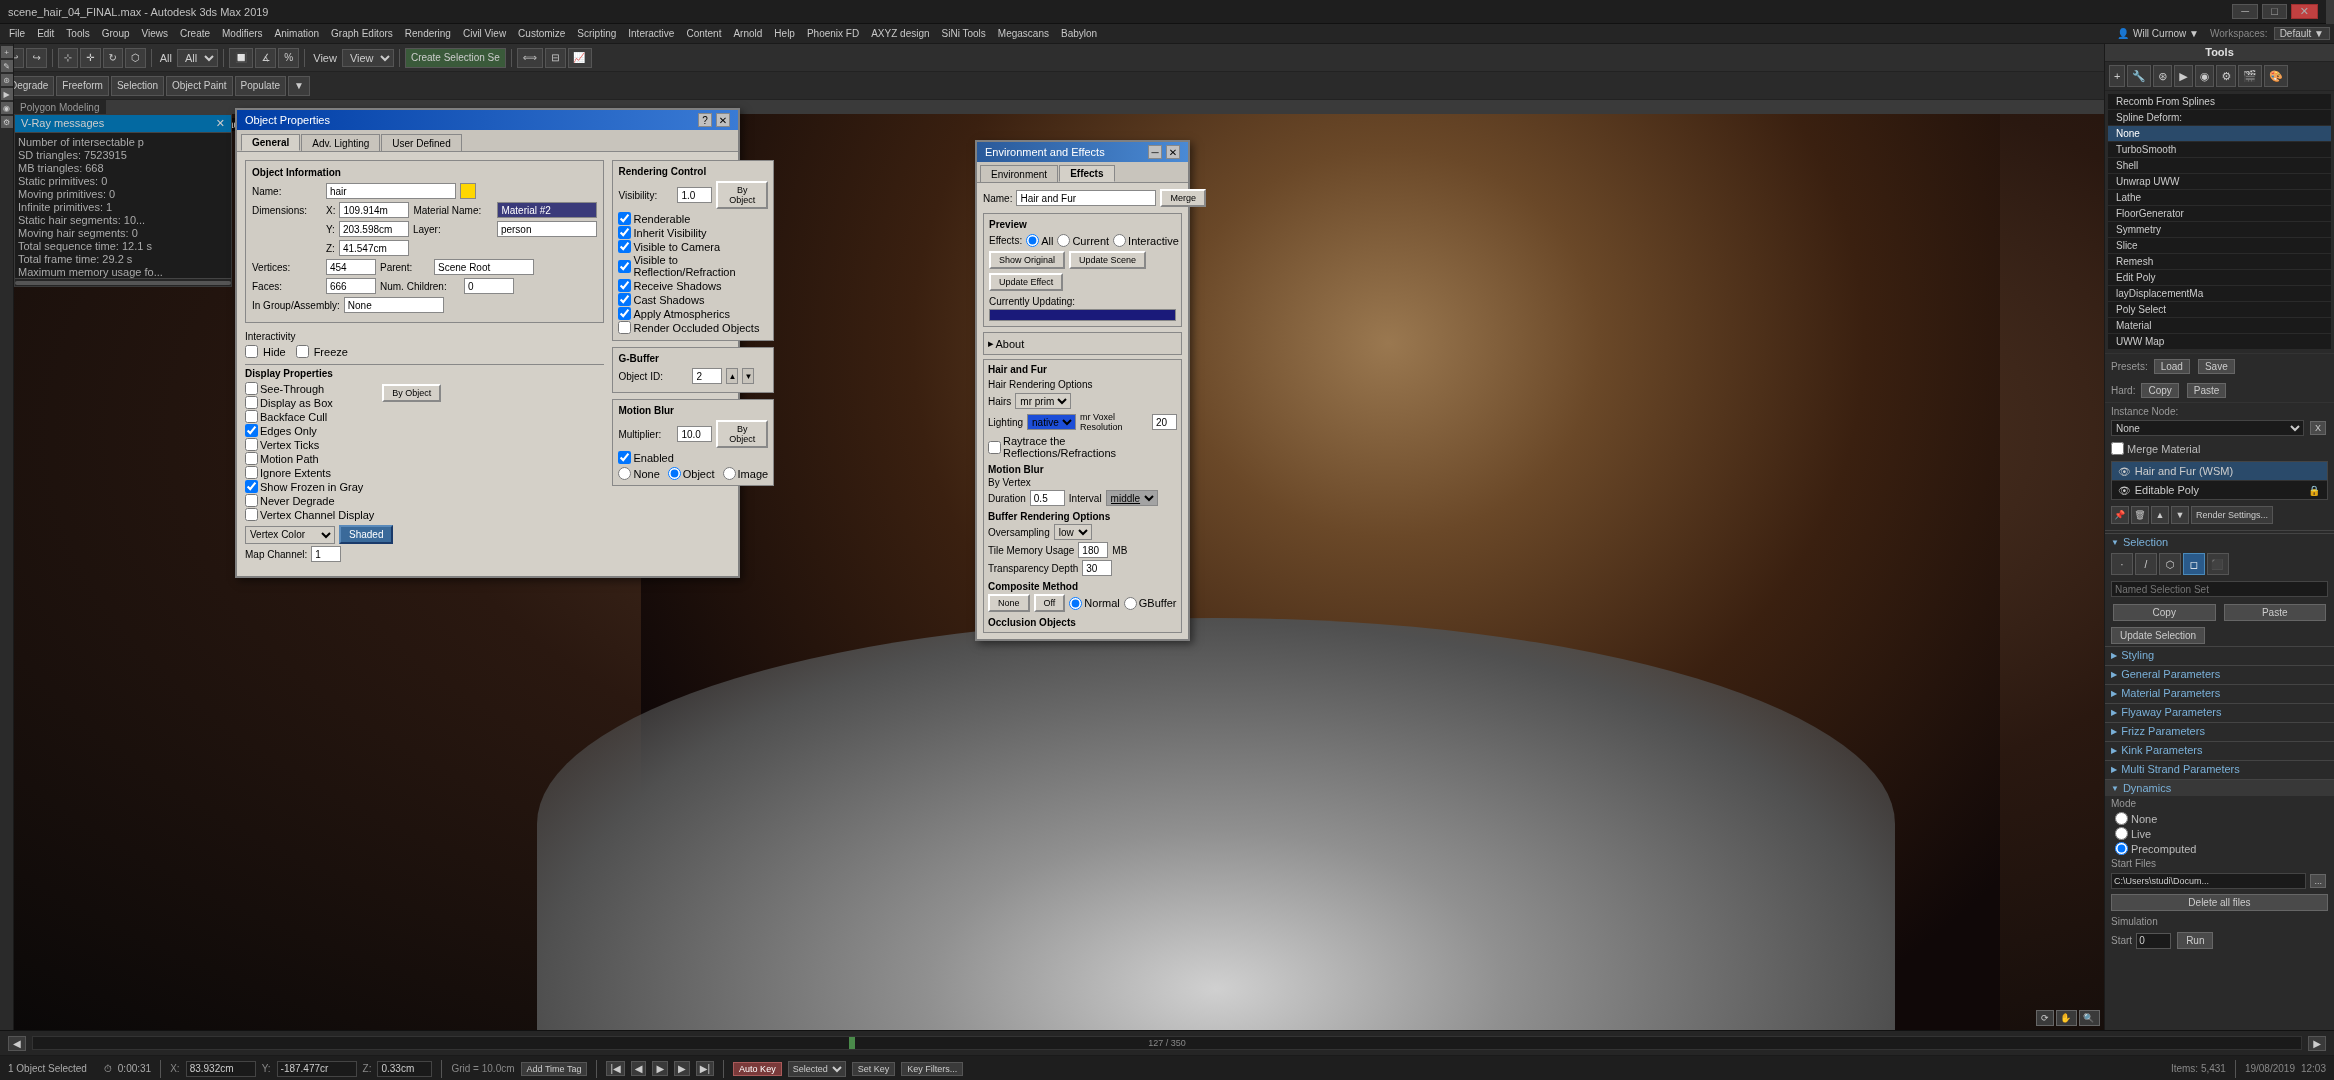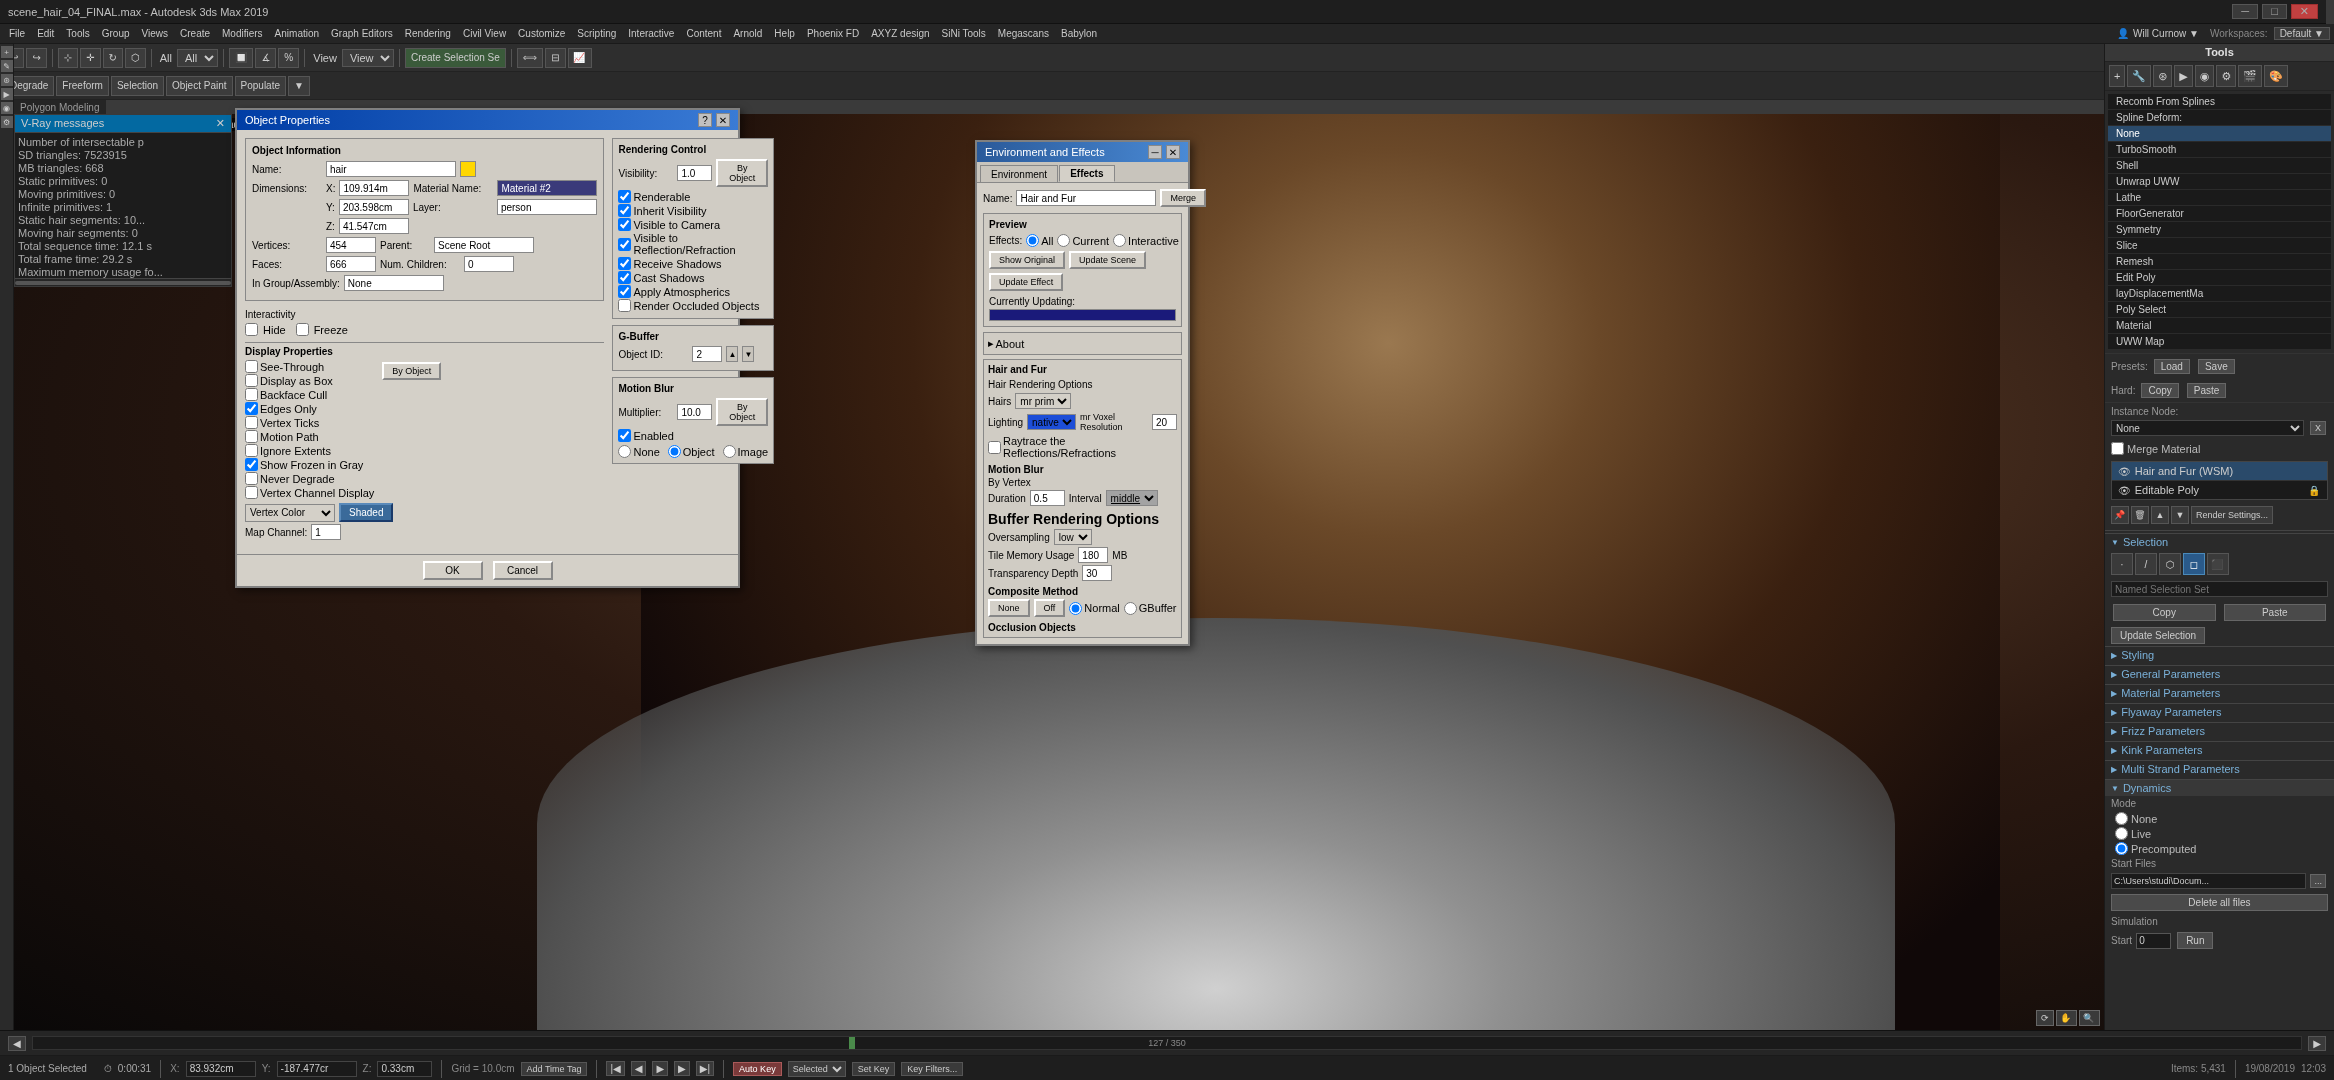--- a/index.html
+++ b/index.html
@@ -166,20 +166,25 @@
 
 <div class="dialog" style="left:235px;top:108px;width:505px;">
   <div class="dialog-title">
     <span>Object Properties</span>
     <div style="display:flex;gap:4px;align-items:center;">
       <span style="background:#c0c0c0;border:1px solid #888;color:#000;width:14px;height:14px;display:flex;align-items:center;justify-content:center;cursor:pointer;font-size:10px;">?</span>
       <span class="dialog-close">✕</span>
     </div>
   </div>
 
+  <div style="background:#c8c4bc;display:flex;gap:1px;padding:4px 4px 0;border-bottom:1px solid #888;">
+    <button class="dialog-tab active">General</button>
+    <button class="dialog-tab">Adv. Lighting</button>
+    <button class="dialog-tab">User Defined</button>
+  </div>
 
   <div style="padding:8px;background:#d4d0c8;display:flex;gap:8px;">
 
     <div style="flex:1;">
 
       <div style="margin-bottom:8px;border:1px solid #888;padding:6px;background:#d0ccc4;">
         <div style="font-weight:bold;font-size:10px;color:#000;margin-bottom:5px;">Object Information</div>
 
         <div class="dialog-row">
           <label class="dialog-label">Name:</label>
@@ -377,24 +382,20 @@
           </label>
           <label style="display:flex;align-items:center;gap:2px;font-size:10px;color:#000;cursor:pointer;">
             <input type="radio" name="mblur" value="image" style="">
               <span>Image</span>
           </label>
         </div>
       </div>
     </div>
   </div>
 
-  <div style="padding:6px;background:#d4d0c8;display:flex;justify-content:center;gap:10px;border-top:1px solid #888;">
-    <button class="dialog-btn" style="width:60px;">OK</button>
-    <button class="dialog-btn" style="width:60px;">Cancel</button>
-  </div>
 </div>
 
 <div class="env-dialog" style="left:975px;top:140px;width:215px;">
   <div class="dialog-title" style="background:linear-gradient(to right, #2a5a9a, #4a8ad5);">
     <span>Environment and Effects</span>
     <div style="display:flex;gap:4px;align-items:center;">
       <span style="background:#c0c0c0;border:1px solid #888;color:#000;width:14px;height:14px;display:flex;align-items:center;justify-content:center;cursor:pointer;font-size:10px;">─</span>
       <span style="background:#c0c0c0;border:1px solid #888;color:#000;width:14px;height:14px;display:flex;align-items:center;justify-content:center;cursor:pointer;font-size:10px;">✕</span>
     </div>
   </div>
@@ -476,21 +477,21 @@
       </div>
       <div style="display:flex;align-items:center;gap:4px;margin-top:2px;">
         <span style="font-size:10px;color:#000;">Duration</span>
         <input class="dialog-input" type="text" value="0.5" style="width: 35px;">
         <span style="font-size:10px;color:#000;">Interval</span>
         <select style="background:#a3a3a3;border:1px solid #888;font-size:10px;height:16px;text-decoration:underline;">
           <option>middle</option>
         </select>
       </div>
 
-      <div style="margin-top:5px;font-size:14px;color:#000;font-weight:bold;">Buffer Rendering Options</div>
+      <div style="margin-top:5px;font-size:10px;color:#000;font-weight:bold;">Buffer Rendering Options</div>
       <div style="display:flex;align-items:center;gap:4px;margin-top:2px;">
         <span style="font-size:10px;color:#000;">Oversampling</span>
         <select style="background:#d4d0c8;border:1px solid #888;font-size:10px;height:16px;">
           <option>low</option>
         </select>
       </div>
       <div style="display:flex;align-items:center;gap:4px;margin-top:2px;">
         <span style="font-size:10px;color:#000;">Tile Memory Usage</span>
         <input class="dialog-input" type="text" value="180" style="width: 30px;">
         <span style="font-size:10px;color:#000;">MB</span>

